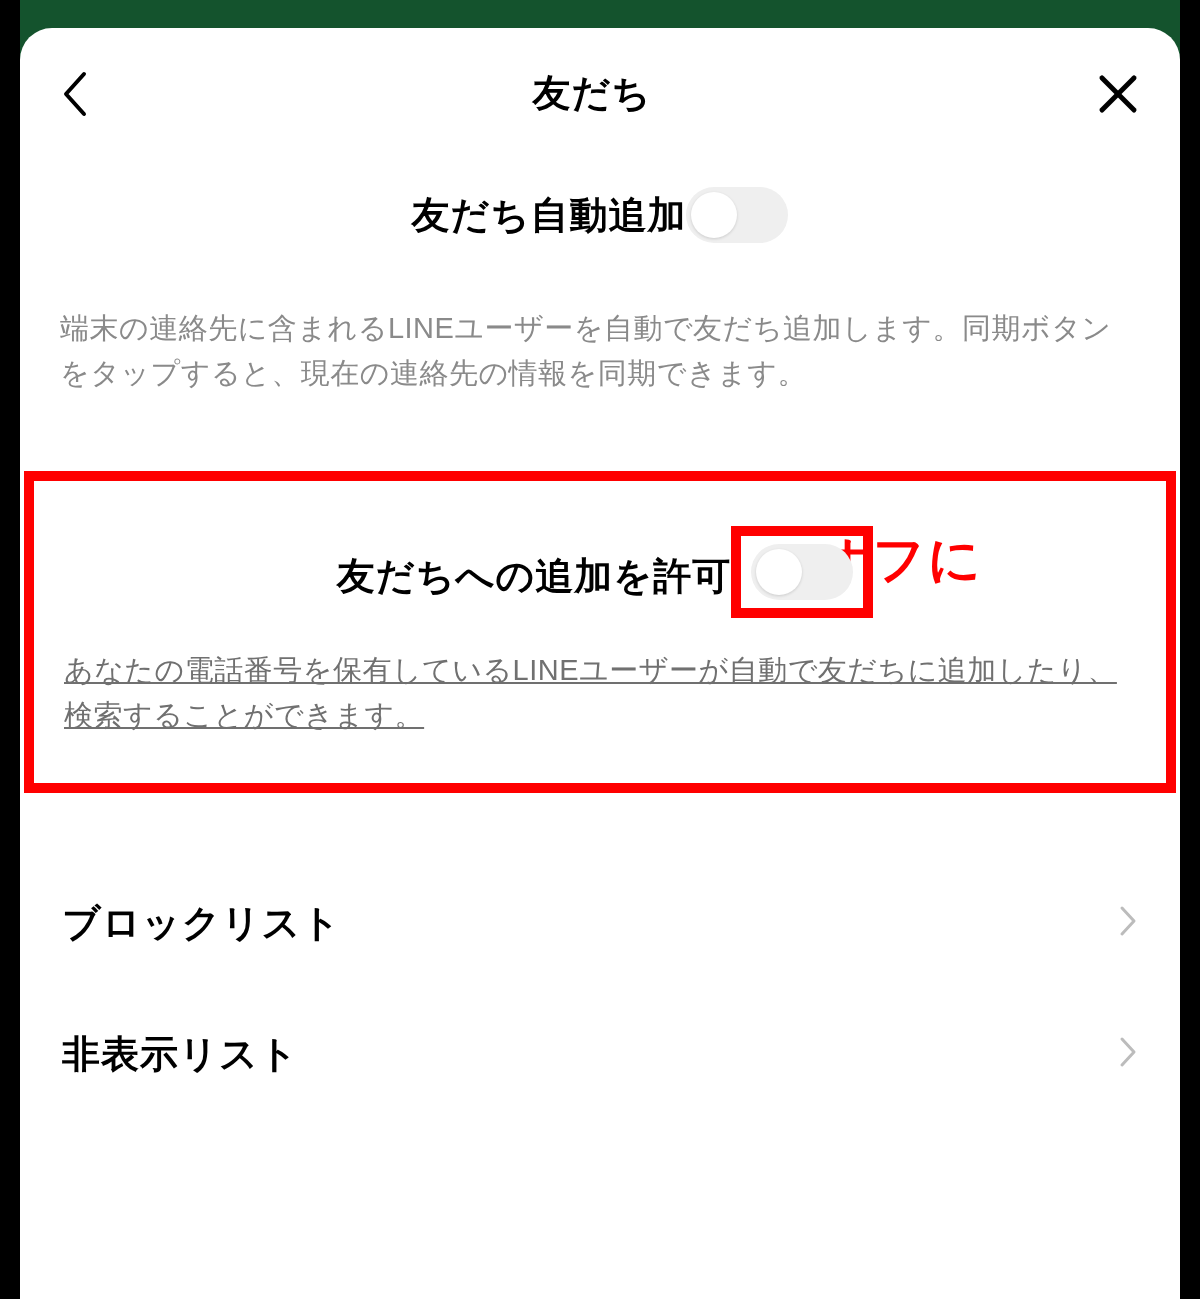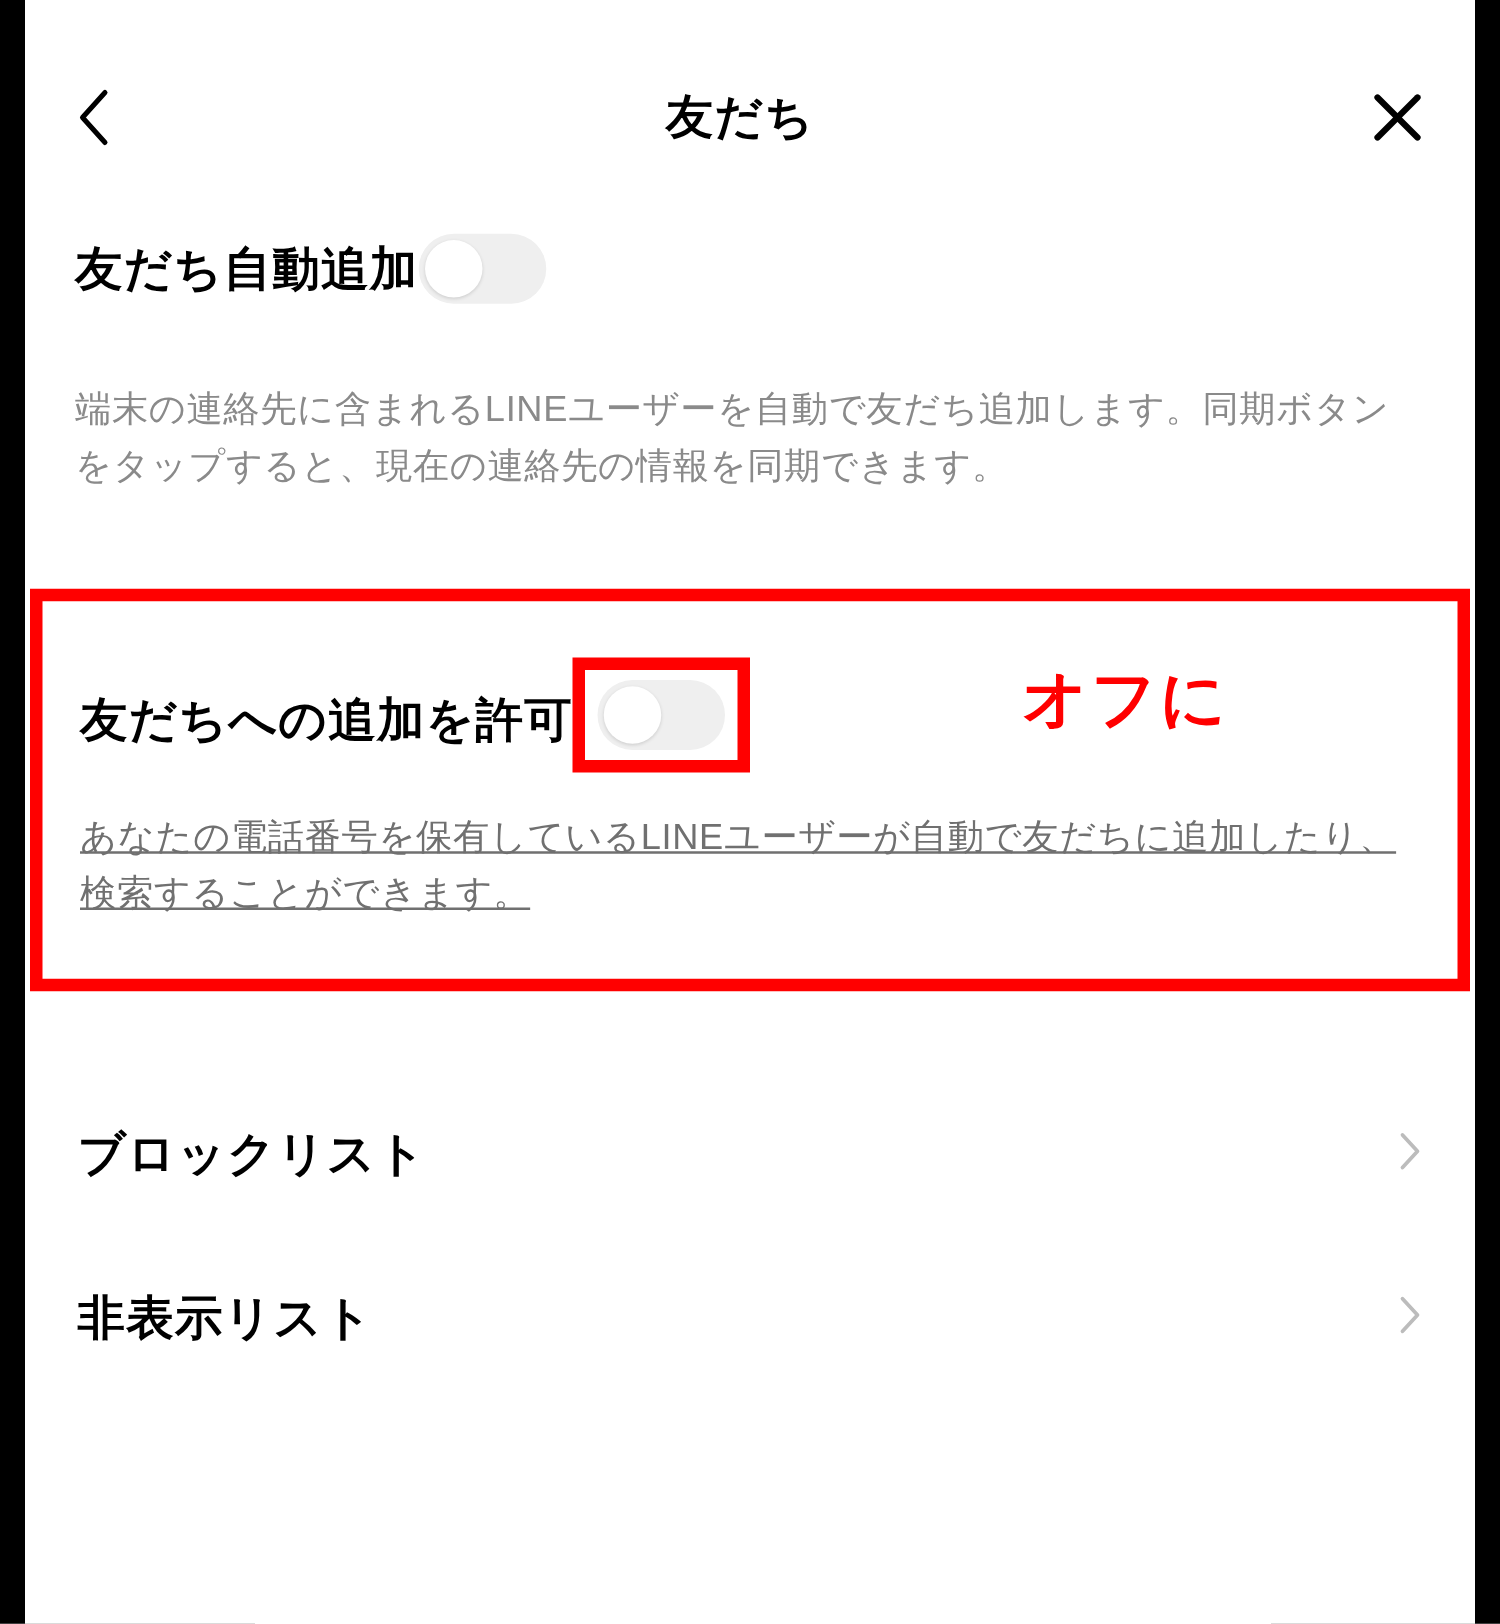--- a/index.html
+++ b/index.html
@@ -8,21 +8,21 @@
       box-sizing: border-box;
     }
     body {
       font-family: -apple-system, "Hiragino Sans", "Hiragino Kaku Gothic ProN", "Yu Gothic", Meiryo, sans-serif;
       background: #000;
       width: 1200px;
       height: 1299px;
       overflow: hidden;
     }
     .outer-frame {
-      background: #ffffff;
+      background: #14532d;
       margin: 0 20px;
       padding-top: 28px;
       height: 100%;
     }
     .screen {
       background: #ffffff;
       border-radius: 32px 32px 0 0;
       height: 100%;
       position: relative;
       overflow: hidden;
@@ -38,21 +38,21 @@
     }
     .page-title {
       font-size: 38px;
       font-weight: 700;
       color: #000;
       letter-spacing: 1px;
     }
     .setting-row {
       display: flex;
       align-items: center;
-      justify-content: flex-start;
+      justify-content: center;
       padding: 38px 40px 18px 40px;
     }
     .setting-label {
       font-size: 38px;
       font-weight: 700;
       color: #000;
       letter-spacing: 1px;
     }
     .toggle {
       width: 102px;

